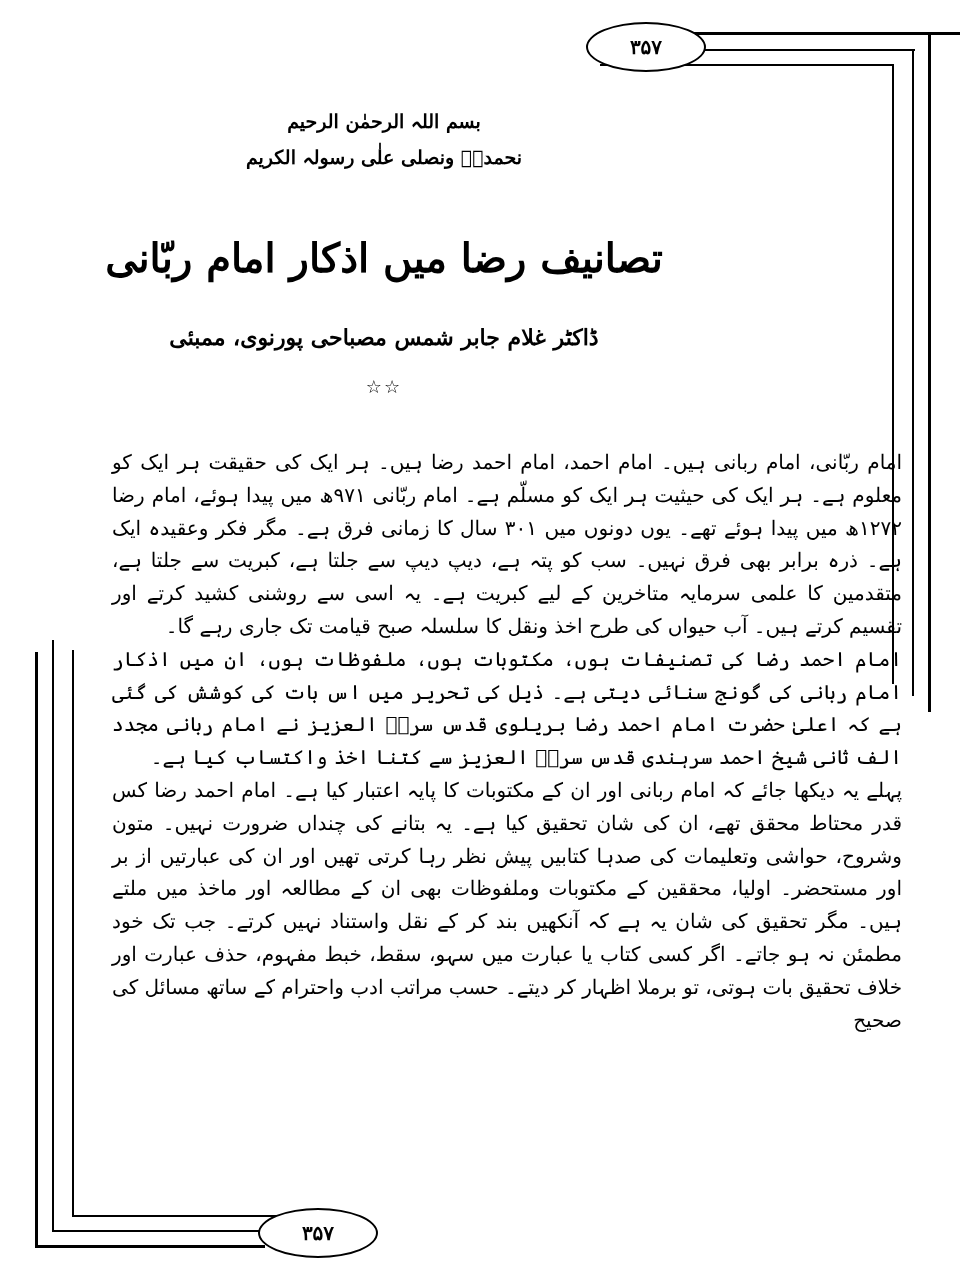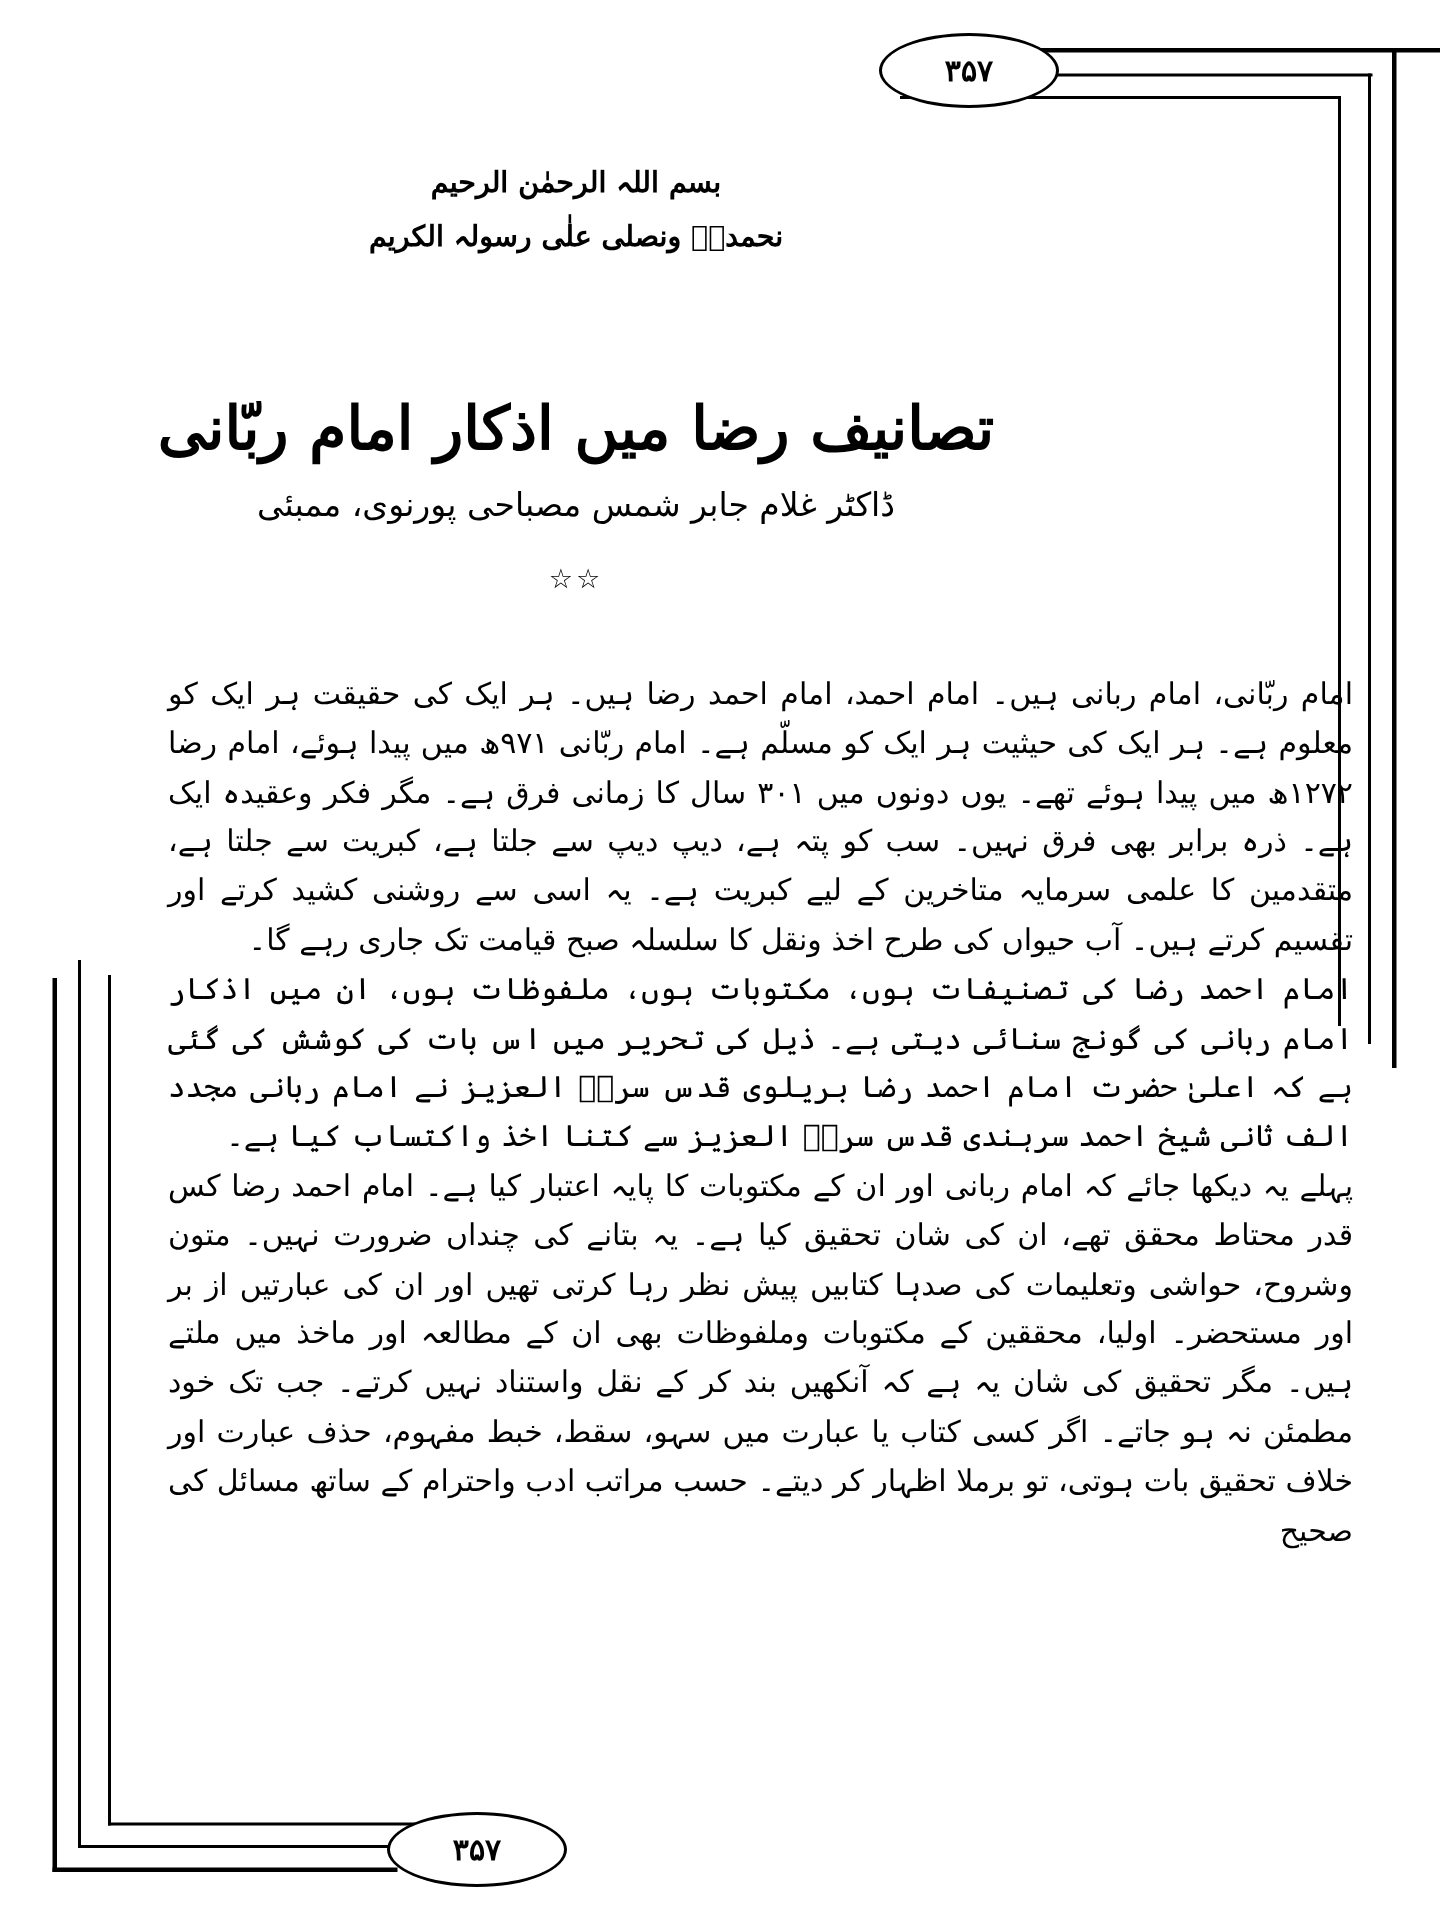--- a/index.html
+++ b/index.html
@@ -9,22 +9,22 @@
   
   .line { position: absolute; background: #000; }
 
   .oval { position: absolute; border: 2px solid #000; border-radius: 50%;
           background: #fff; display: flex; align-items: center; justify-content: center;
           font-family: Liberation Sans, sans-serif; font-weight: bold; font-size: 20px; }
 
   .center-block { position: absolute; left: 0; width: 768px; text-align: center; direction: rtl; }
   .bismillah { top: 110px; font-family: "DejaVu Serif", serif; font-weight: bold; font-size: 19px; }
   .hamd { top: 146px; font-family: "DejaVu Serif", serif; font-weight: bold; font-size: 19px; }
-  .title { top: 262px; font-family: "DejaVu Serif", serif; font-weight: bold; font-size: 40px; letter-spacing: 1px; }
-  .author { top: 324px; font-family: "DejaVu Serif", serif; font-weight: normal; font-size: 22px; }
+  .title { top: 234px; font-family: "DejaVu Serif", serif; font-weight: bold; font-size: 40px; letter-spacing: 1px; }
+  .author { top: 324px; font-family: "DejaVu Serif", serif; font-weight: bold; font-size: 22px; }
   .stars { top: 376px; font-size: 18px; letter-spacing: 2px; }
 
   .body-text { position: absolute; left: 112px; width: 790px; top: 446px;
                direction: rtl; text-align: justify; font-family: "DejaVu Serif", serif;
                font-size: 20px; line-height: 32.8px; }
   .body-text p { margin: 0; }
   .body-text p.para { text-align-last: right; }
 </style>
 </head>
 <body>

